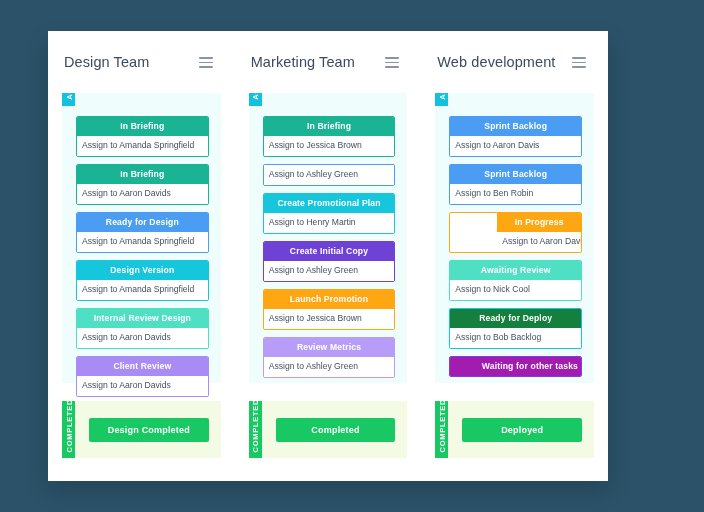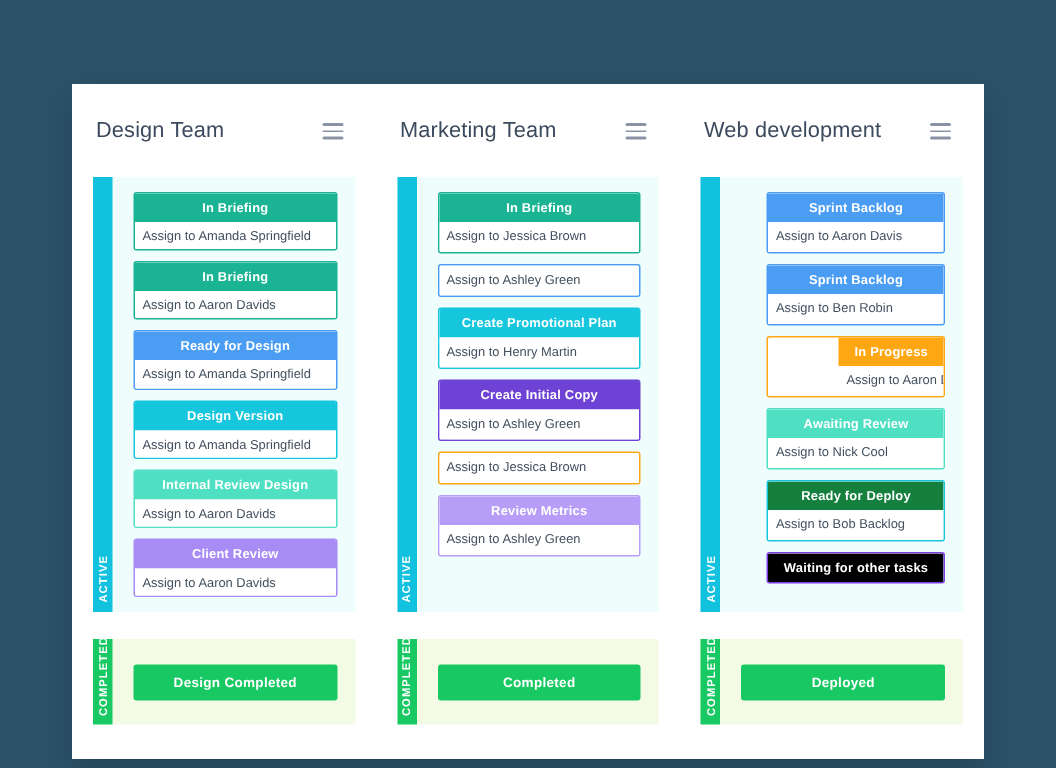--- a/index.html
+++ b/index.html
@@ -14,25 +14,24 @@
     background: #2b5268;
     font-family: "Liberation Sans", sans-serif;
     -webkit-font-smoothing: antialiased;
   }
 
   
   #board-panel {
     position: absolute;
     left: 48px;
     top: 31px;
-    width: 608px;
+    width: 560px;
     height: 450px;
     background: #ffffff;
     box-shadow: 0 10px 22px rgba(0,0,0,0.16);
-    margin-top: 25px;
   }
 
   #columns {
     position: absolute;
     left: 0;
     top: 0;
     width: 100%;
     height: 100%;
     display: flex;
     flex-direction: row;
@@ -83,20 +82,21 @@
   
   .lane {
     position: relative;
     display: flex;
     flex-direction: row;
   }
 
   .lane-active {
     height: 290px;
     background: #effdfd;
+    flex-direction: column;
   }
   .lane-completed {
     height: 57px;
     background: #f4fbe4;
     margin-top: 18px;
   }
 
   .lane-strip {
     width: 13px;
     flex: 0 0 13px;
@@ -257,20 +257,21 @@
             </div>
             <div class="card" style="border-color: rgb(22, 198, 221);">
               <div class="card-title" style="background: rgb(22, 198, 221);">Create Promotional Plan</div>
               <div class="card-assign" style="color: rgb(67, 80, 95);">Assign to Henry Martin</div>
             </div>
             <div class="card" style="border-color: rgb(111, 66, 214);">
               <div class="card-title" style="background: rgb(111, 66, 214);">Create Initial Copy</div>
               <div class="card-assign" style="color: rgb(67, 80, 95);">Assign to Ashley Green</div>
             </div>
             <div class="card" style="border-color: rgb(255, 167, 19);">
+              <div class="card-title" style="background: rgb(255, 167, 19);">Launch Promotion</div>
               <div class="card-assign" style="color: rgb(67, 80, 95);">Assign to Jessica Brown</div>
             </div>
             <div class="card" style="border-color: rgb(183, 157, 247);">
               <div class="card-title" style="background: rgb(183, 157, 247);">Review Metrics</div>
               <div class="card-assign" style="color: rgb(67, 80, 95);">Assign to Ashley Green</div>
             </div>
           </div>
         </div>
         <div class="lane lane-completed" style="background: rgb(244, 251, 228);">
           <div class="lane-strip" style="background: rgb(24, 201, 99);">
@@ -283,21 +284,21 @@
       </div>
       <div class="column">
         <div class="col-header">
           <div class="col-title" style="color: rgb(60, 74, 94);">Web development</div>
           <div class="menu-icon">
             <span></span>
             <span></span>
             <span></span>
           </div>
         </div>
-        <div class="lane lane-active" style="background: rgb(239, 253, 253); gap: 17px;">
+        <div class="lane lane-active" style="background: rgb(239, 253, 253);">
           <div class="lane-strip" style="background: rgb(17, 193, 222);">
             <div class="lane-strip-label">ACTIVE</div>
           </div>
           <div class="lane-body">
             <div class="card" style="border-color: rgb(74, 157, 243);">
               <div class="card-title" style="background: rgb(74, 157, 243);">Sprint Backlog</div>
               <div class="card-assign" style="color: rgb(67, 80, 95);">Assign to Aaron Davis</div>
             </div>
             <div class="card" style="border-color: rgb(74, 157, 243);">
               <div class="card-title" style="background: rgb(74, 157, 243);">Sprint Backlog</div>
@@ -309,21 +310,21 @@
             </div>
             <div class="card" style="border-color: rgb(79, 223, 194);">
               <div class="card-title" style="background: rgb(79, 223, 194);">Awaiting Review</div>
               <div class="card-assign" style="color: rgb(67, 80, 95);">Assign to Nick Cool</div>
             </div>
             <div class="card" style="border-color: rgb(22, 198, 221);">
               <div class="card-title" style="background: #15803d;">Ready for Deploy</div>
               <div class="card-assign" style="color: rgb(67, 80, 95);">Assign to Bob Backlog</div>
             </div>
             <div class="card" style="border-color: rgb(123, 63, 228);">
-              <div class="card-title" style="background: #000000;">Waiting for other tasks</div>
+              <div class="card-title" style="background: #a21caf; text-align: right;">Waiting for other tasks</div>
             </div>
           </div>
         </div>
         <div class="lane lane-completed" style="background: rgb(244, 251, 228);">
           <div class="lane-strip" style="background: rgb(24, 201, 99);">
             <div class="lane-strip-label">COMPLETED</div>
           </div>
           <div class="lane-body">
             <div class="completed-pill" style="background: rgb(24, 201, 99);">Deployed</div>
           </div>

